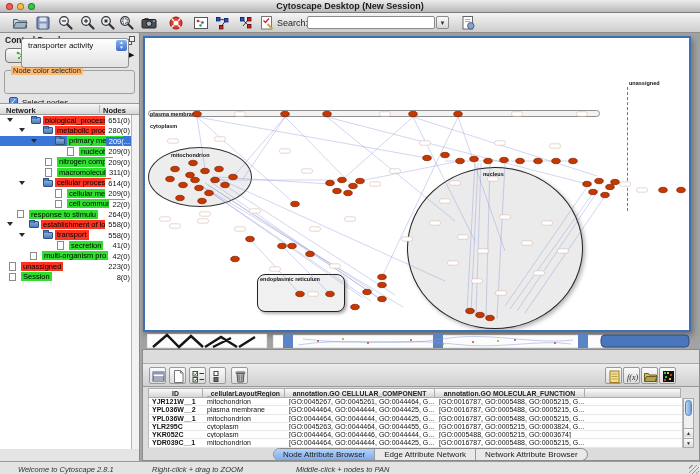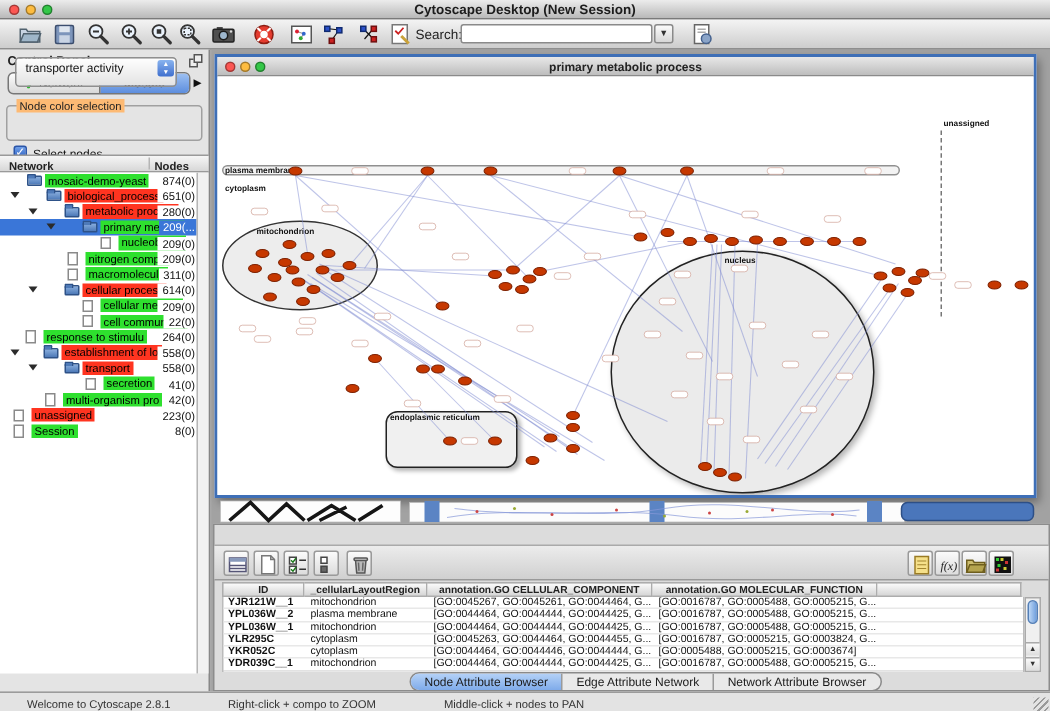--- a/index.html
+++ b/index.html
@@ -39,21 +39,21 @@
   #cp-tabs { position:absolute; left:5px; top:15px; width:122px; height:15px;
     border:1px solid #777; border-radius:4px; background:linear-gradient(#fdfdfd,#d8d8d8); display:flex; overflow:hidden; }
   .cp-tab { flex:1; font-size:8px; text-align:center; line-height:14px; color:#111; position:relative; }
   .cp-tab.sel { background:linear-gradient(#9dc0f2,#5d8ede); font-weight:bold; border-left:1px solid #777; }
   .cp-tab .net-glyph { display:inline-block; vertical-align:-1px; margin-right:2px; }
   #cp-tab-arrow { position:absolute; left:129px; top:18px; font-size:7px; color:#111; }
 
   #groupbox { position:absolute; left:4px; top:37px; width:131px; height:24px;
     border:1px solid #a0a0a0; border-radius:3px; }
   #groupbox .glabel { position:absolute; left:6px; top:-5px; background:#fdba74; padding:0 2px; font-size:7.5px; color:#222; }
-  #dropdown { position:absolute; left:10px; top:5px; width:108px; height:20px;
+  #dropdown { position:absolute; left:21px; top:5px; width:108px; height:30px;
     background:linear-gradient(#fefefe,#e3e3e3); border:1px solid #8f8f8f; border-radius:3px;padding-left:15px; }
   #dropdown .val { position:absolute; left:6px; top:2px; font-size:8px; color:#111; }
   #dropdown .stepper { position:absolute; right:1px; top:1px; width:11px; height:10.5px; border-radius:2px;
     background:linear-gradient(#8ab4ef,#3f6fce); color:#fff; font-size:4.5px; line-height:5px; text-align:center; }
   #checkbox-row { position:absolute; left:9px; top:64px; height:10px; }
   #checkbox { position:absolute; left:0; top:0; width:9px; height:9px; border-radius:2px;
     background:linear-gradient(#6f9fe8,#2f62c4); border:1px solid #2a55a8; color:#fff; font-size:8px; line-height:8px; text-align:center; }
   #checkbox-row .lbl { position:absolute; left:13px; top:1px; font-size:8px; color:#111; white-space:nowrap; }
 
   #tree-header { position:absolute; left:0; top:70px; width:139px; height:12px;
@@ -128,21 +128,21 @@
   #table-vscroll .arr { position:absolute; left:0; width:9px; height:9px; font-size:5px; text-align:center; line-height:9px; color:#333;
     background:linear-gradient(#fafafa,#ddd); border-top:1px solid #aaa; }
 
   #dp-tabs { position:absolute; left:130px; top:98px; height:13px; display:flex;
     border:1px solid #8a8a8a; border-radius:7px; overflow:hidden; background:#e9e9e9; }
   .dp-tab { font-size:8px; color:#1a1a1a; line-height:12px; padding:0 9px; border-left:1px solid #9a9a9a; white-space:nowrap; }
   .dp-tab:first-child { border-left:none; }
   .dp-tab.sel { background:linear-gradient(#b5d2f7,#7fabea); }
 
   
-  #statusbar { position:absolute; left:0; top:461px; width:700px; height:13px; background:#e3e3e3; border-top:1px solid #9b9b9b; }
+  #statusbar { position:absolute; left:0; top:461px; width:700px; height:13px; background:#e3e3e3; border-top:1px solid #9b9b9b;font-style:italic; }
   #statusbar span { position:absolute; top:2.5px; font-size:7.5px; color:#333; }
   #resize-grip { position:absolute; right:1px; top:2px; width:10px; height:10px;
     background:repeating-linear-gradient(135deg,transparent 0 2px,#9a9a9a 2px 3px); }
 </style>
 </head>
 <body>
 
 <div id="app">
 
   <div id="titlebar">
@@ -284,25 +284,20 @@
       <span class="lbl">Select nodes</span>
     </div>
 
     <div id="tree-header">
       <span class="c1">Network</span>
       <span class="div"></span>
       <span class="c2">Nodes</span>
     </div>
     <div id="network-tree">
         <div class="tree-row">
-          <span class="ico-folder" style="left: 18px;"></span>
-          <span class="chip green" style="left: 30px;">mosaic-demo-yeast</span>
-          <span class="cnt">874(0)</span>
-        </div>
-        <div class="tree-row">
           <span class="tri" style="left: 7px;"></span>
           <span class="ico-folder" style="left: 31px;"></span>
           <span class="chip red" style="left: 43px;">biological_process</span>
           <span class="cnt">651(0)</span>
         </div>
         <div class="tree-row">
           <span class="tri" style="left: 19px;"></span>
           <span class="ico-folder" style="left: 43px;"></span>
           <span class="chip red" style="left: 55px;">metabolic process</span>
           <span class="cnt">280(0)</span>
@@ -381,26 +376,20 @@
           <span class="chip green" style="left: 21px;">Session</span>
           <span class="cnt">8(0)</span>
         </div>
       </div>
     <div id="tree-vscroll"></div>
   </div>
 
   <div id="desktop">
 
     <div id="canvas-window">
-      <div id="cw-titlebar">
-        <span class="light l-red" style="left:5px;top:3px"></span>
-        <span class="light l-yel" style="left:15px;top:3px"></span>
-        <span class="light l-grn" style="left:25px;top:3px"></span>
-        <span class="title">primary metabolic process</span>
-      </div>
       <div id="graph-canvas">
         <div id="region-plasma"></div>
         <span class="region-label" style="left:5px;top:59.5px">plasma membrane</span>
         <span class="region-label" style="left:5px;top:72px">cytoplasm</span>
         <div id="region-mito"></div>
         <span class="region-label" style="left:26px;top:101px">mitochondrion</span>
         <div id="region-nucleus"></div>
         <span class="region-label" style="left:338px;top:120px">nucleus</span>
         <div id="region-er"></div>
         <span class="region-label" style="left:115px;top:225px">endoplasmic reticulum</span>
@@ -707,17 +696,17 @@
     </div>
     <div id="dp-tabs">
       <span class="dp-tab sel">Node Attribute Browser</span>
       <span class="dp-tab">Edge Attribute Network</span>
       <span class="dp-tab">Network Attribute Browser</span>
     </div>
   </div>
 
   <div id="statusbar">
     <span style="left:18px">Welcome to Cytoscape 2.8.1</span>
-    <span style="left:152px">Right-click + compo to ZOOM</span>
+    <span style="left:152px">Right-click + drag to ZOOM</span>
     <span style="left:296px">Middle-click + nodes to PAN</span>
     <span id="resize-grip"></span>
   </div>
 </div>
 
 </body></html>

